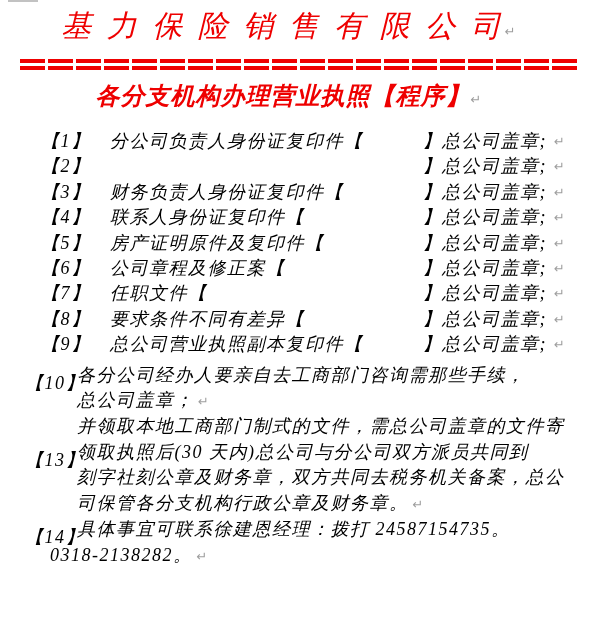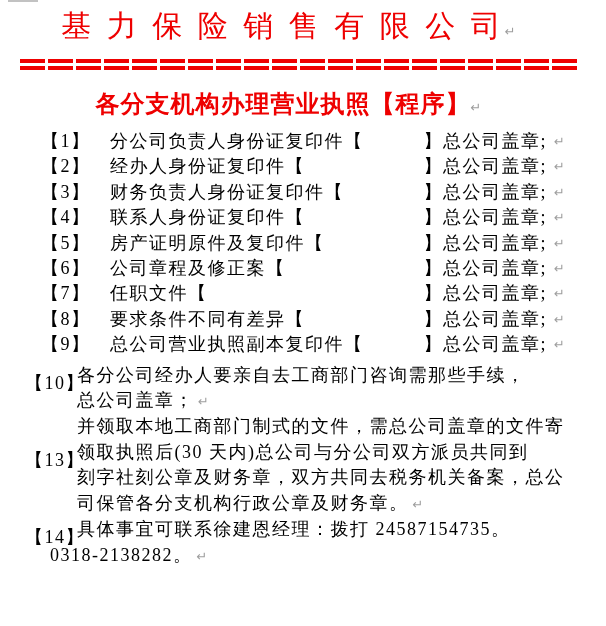--- a/index.html
+++ b/index.html
@@ -1,20 +1,21 @@
 <!DOCTYPE html>
 <html style="--red: #ee0000; --ink: #000000; --mark: #9e9e9e;"><head>
 <meta charset="utf-8">
 <style>
   :root { --red:#ee0000; --ink:#000000; --mark:#9e9e9e; }
   html,body { margin:0; padding:0; background:#ffffff; }
   .page {
     position:relative; width:577px; height:626px; background:#ffffff;
     overflow:hidden; font-family:"Liberation Serif","DejaVu Serif",serif;
     color:var(--ink);
+    font-style:italic;
   }
   .corner-mark { position:absolute; top:0; height:2px; background:#c2c2c2; }
   .corner-mark.left  { left:8px;  width:30px; }
   .corner-mark.right { left:580px; width:26px; }
 
   .title {
     position:absolute; top:6px; left:0; width:100%; text-align:center;
     font-size:30px; letter-spacing:4px; color:var(--red); white-space:nowrap;
   }
   .pilcrow {
@@ -24,21 +25,21 @@
 
   .divider { position:absolute; top:59px; left:20px; width:575px; }
   .divider .bar {
     height:4px;
     background:repeating-linear-gradient(90deg, var(--red) 0 25px, transparent 25px 28px);
   }
   .divider .bar.top { margin-bottom:3px; }
   .divider .pilcrow { position:absolute; right:-13px; top:2px; }
 
   .subtitle {
-    position:absolute; top:88px; left:0; width:100%; text-align:center;
+    position:absolute; top:80px; left:0; width:100%; text-align:center;
     font-size:24px; font-weight:bold; letter-spacing:1px; color:var(--red);
     white-space:nowrap;
   }
 
   .content {
     position:absolute; top:129px; left:41px;
     font-size:18px; line-height:25.4px; letter-spacing:1.5px;
   }
   .check-row { display:flex; width:524px; white-space:nowrap; }
   .check-row .num { flex:0 0 69px; }
@@ -74,21 +75,20 @@
     <div class="check-row">
         <span class="num">【1】</span>
         <span class="label">分公司负责人身份证复印件【</span>
         <span class="spacer"></span>
         <span class="right">】总公司盖章;</span>
         <span class="pilcrow">↵</span>
       </div>
 
     <div class="check-row">
         <span class="num">【2】</span>
-        <span class="label">经办人身份证复印件【</span>
         <span class="spacer"></span>
         <span class="right">】总公司盖章;</span>
         <span class="pilcrow">↵</span>
       </div>
 
     <div class="check-row">
         <span class="num">【3】</span>
         <span class="label">财务负责人身份证复印件【</span>
         <span class="spacer"></span>
         <span class="right">】总公司盖章;</span>

